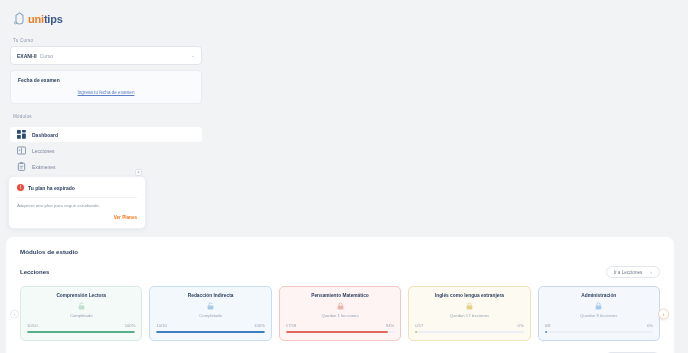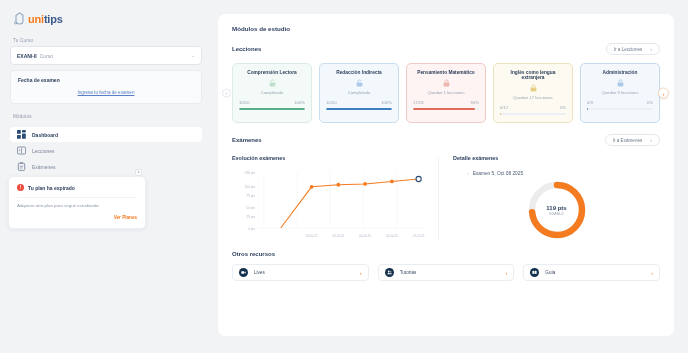--- a/index.html
+++ b/index.html
@@ -3,21 +3,21 @@
 <meta charset="utf-8">
 <style>
   * { box-sizing: border-box; margin: 0; padding: 0; }
   html, body { width: 688px; height: 353px; }
   body {
     font-family: "Liberation Sans", sans-serif;
     background: #f2f3f5;
     color: #2c3e5d;
     overflow: hidden;
   }
-  .app { position: relative; width: 688px; height: 353px; display: flex; }
+  .app { position: relative; width: 688px; height: 353px; display: flex; flex-direction: column; }
 
   
   .sidebar {
     width: 212px; height: 353px; background: #f2f3f5;
     padding: 6px 10px 0 10px; position: relative; flex: 0 0 212px;
   }
   .logo { display: flex; align-items: center; gap: 1px; padding: 4px 0 0 4px; height: 22px; }
   .logo-mark { width: 13px; height: 14px; position: relative; }
   .logo-mark svg { display: block; }
   .logo-text { font-size: 11px; font-weight: 700; letter-spacing: -0.2px; line-height: 1; }

